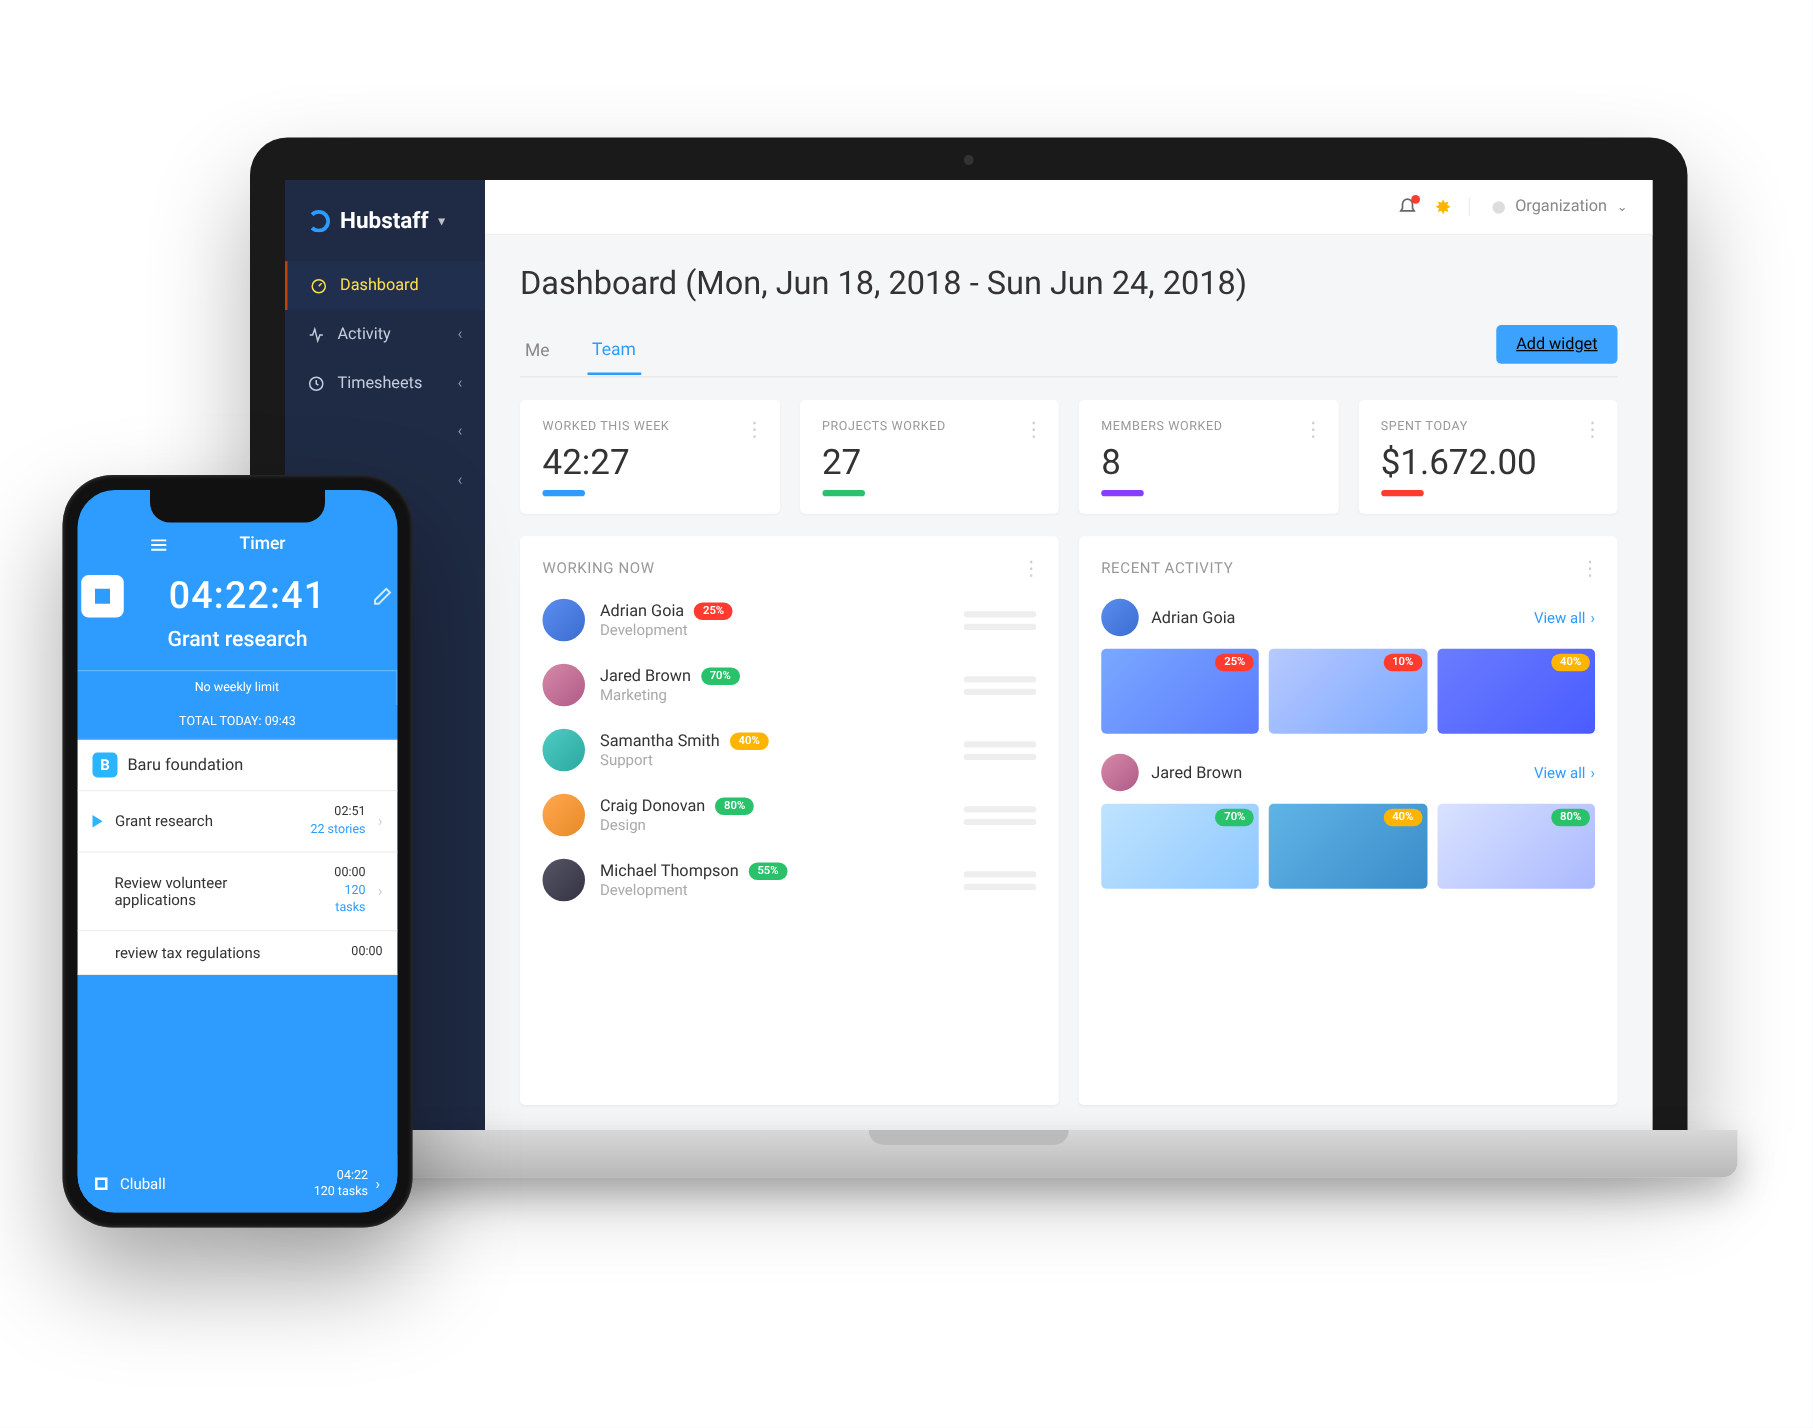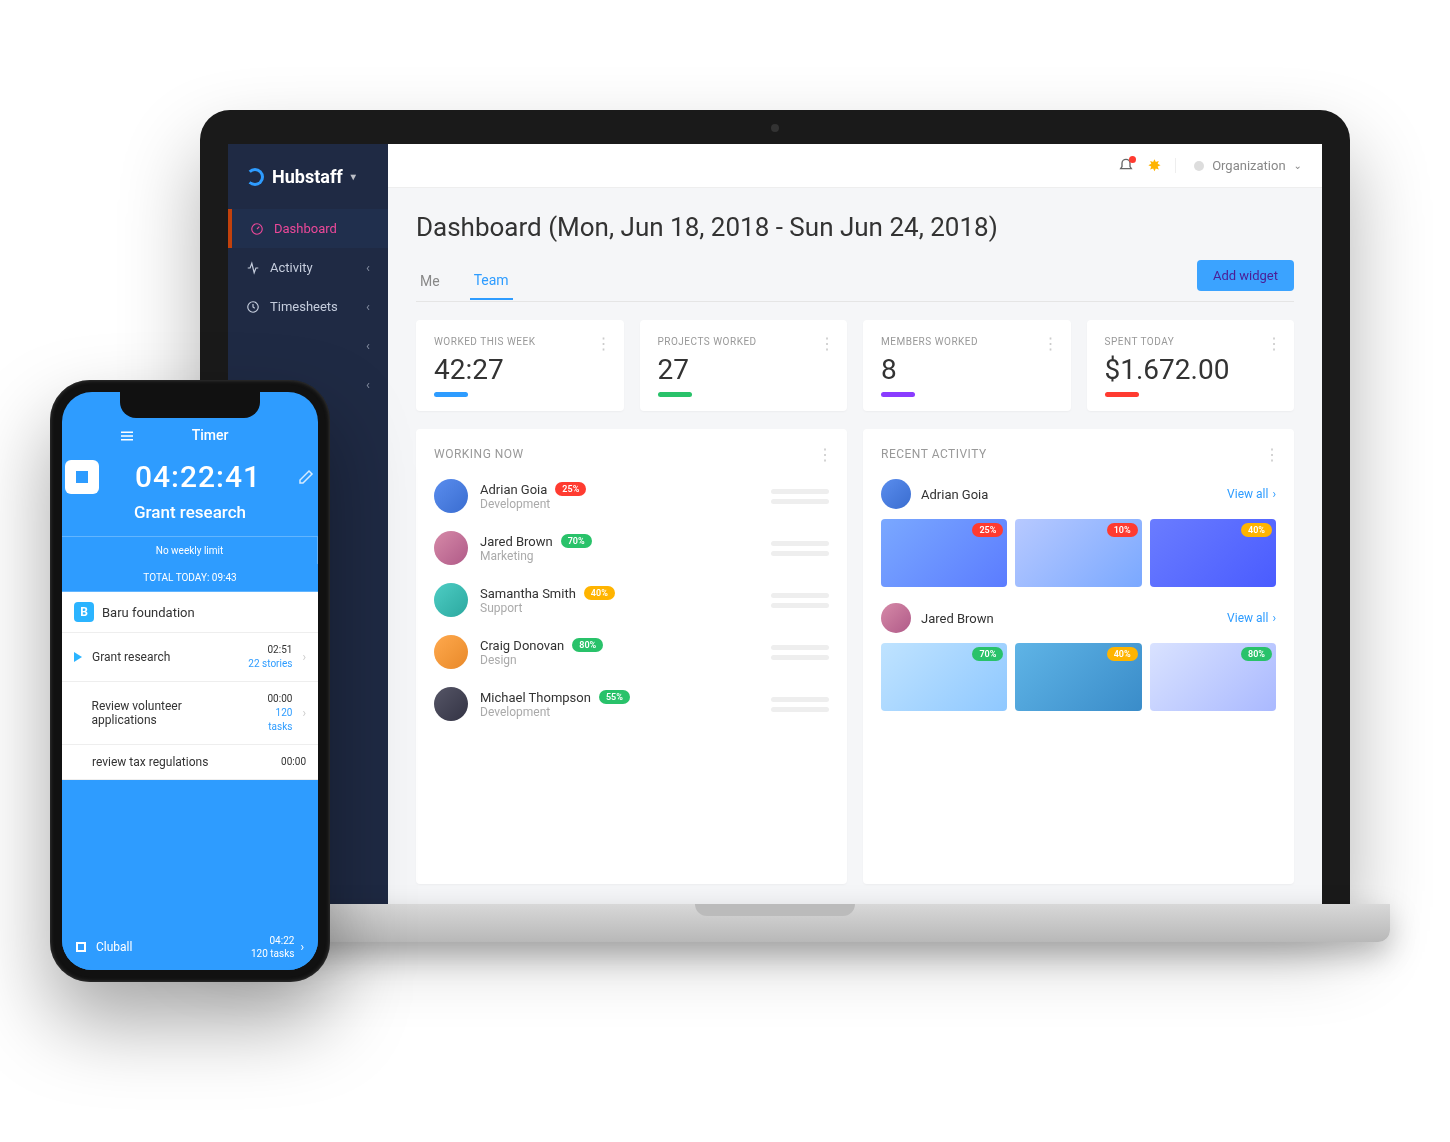--- a/index.html
+++ b/index.html
@@ -11,38 +11,38 @@
 .laptop-camera { width: 8px; height: 8px; border-radius: 50%; background: #333; margin: -14px auto 12px; }
 .laptop-screen { background: #f5f6f8; height: 760px; display: flex; overflow: hidden; }
 .laptop-base { height: 38px; background: linear-gradient(#d8d8d8,#b8b8b8); border-radius: 0 0 12px 12px; margin: 0 -40px; box-shadow: 0 12px 30px rgba(0,0,0,.25); position: relative; }
 .laptop-notch { width: 160px; height: 12px; background: #bbb; border-radius: 0 0 12px 12px; margin: 0 auto; }
 
 
 .sidebar { width: 160px; background: #1f2a44; color: #c5cddd; display: flex; flex-direction: column; font-size: 13px; }
 .brand { padding: 22px 18px; font-weight: 700; font-size: 18px; color: #fff; display: flex; align-items: center; gap: 8px; }
 .brand-logo { width: 18px; height: 18px; border: 3px solid #2e9cff; border-radius: 50%; border-left-color: transparent; }
 .nav-item { padding: 12px 18px; display: flex; align-items: center; gap: 10px; cursor: pointer; position: relative; }
-.nav-item.active { color: #ec4899; border-left: 4px solid #c2410c; background: rgba(59,163,255,.05); }
+.nav-item.active { color: #fde047; border-left: 2px solid #c2410c; background: rgba(59,163,255,.05); }
 .nav-item .chev { margin-left: auto; opacity: .6; }
 .nav-icon { width: 14px; height: 14px; display: inline-block; }
 
 
 .main { flex: 1; background: #f5f6f8; display: flex; flex-direction: column; }
 .topbar { background: #fff; height: 44px; display: flex; align-items: center; justify-content: flex-end; gap: 14px; padding: 0 20px; border-bottom: 1px solid #eee; }
 .bell { position: relative; }
 .bell-dot { width: 7px; height: 7px; background: #ff3b30; border-radius: 50%; position: absolute; top: -2px; right: -2px; }
 .org-sel { display: flex; align-items: center; gap: 8px; color: #888; font-size: 13px; border-left: 1px solid #eee; padding-left: 18px; }
 .org-dot { width: 10px; height: 10px; border-radius: 50%; background: #ddd; }
 
 .pg-head { padding: 24px 28px 0; }
 .pg-title { font-size: 26px; color: #333; font-weight: 400; }
 .tabs-row { display: flex; align-items: center; margin-top: 18px; border-bottom: 1px solid #e5e5e5; }
 .tab { padding: 10px 4px; margin-right: 26px; font-size: 14px; color: #888; cursor: pointer; }
 .tab.active { color: #2e9cff; border-bottom: 2px solid #2e9cff; margin-bottom: -1px; }
-.add-widget { margin-left: auto; margin-bottom: 10px; background: #3ba3ff; color: #4c1d95; border: none; border-radius: 4px; padding: 8px 16px; font-size: 13px; cursor: pointer; }
+.add-widget { margin-left: auto; margin-bottom: 10px; background: #3ba3ff; color: #000000; border: none; border-radius: 4px; padding: 8px 16px; font-size: 13px; cursor: pointer; text-decoration: underline; }
 
 
 .stats { display: flex; gap: 16px; padding: 18px 28px; }
 .stat { background: #fff; border-radius: 4px; flex: 1; padding: 16px 18px 14px; position: relative; box-shadow: 0 1px 2px rgba(0,0,0,.04); }
 .stat-label { font-size: 10px; letter-spacing: .5px; color: #999; text-transform: uppercase; }
 .stat-val { font-size: 28px; color: #333; margin-top: 6px; font-weight: 400; }
 .stat-bar { width: 34px; height: 5px; border-radius: 3px; margin-top: 6px; }
 .stat .dots { position: absolute; top: 14px; right: 12px; color: #ccc; cursor: pointer; }
 
 

